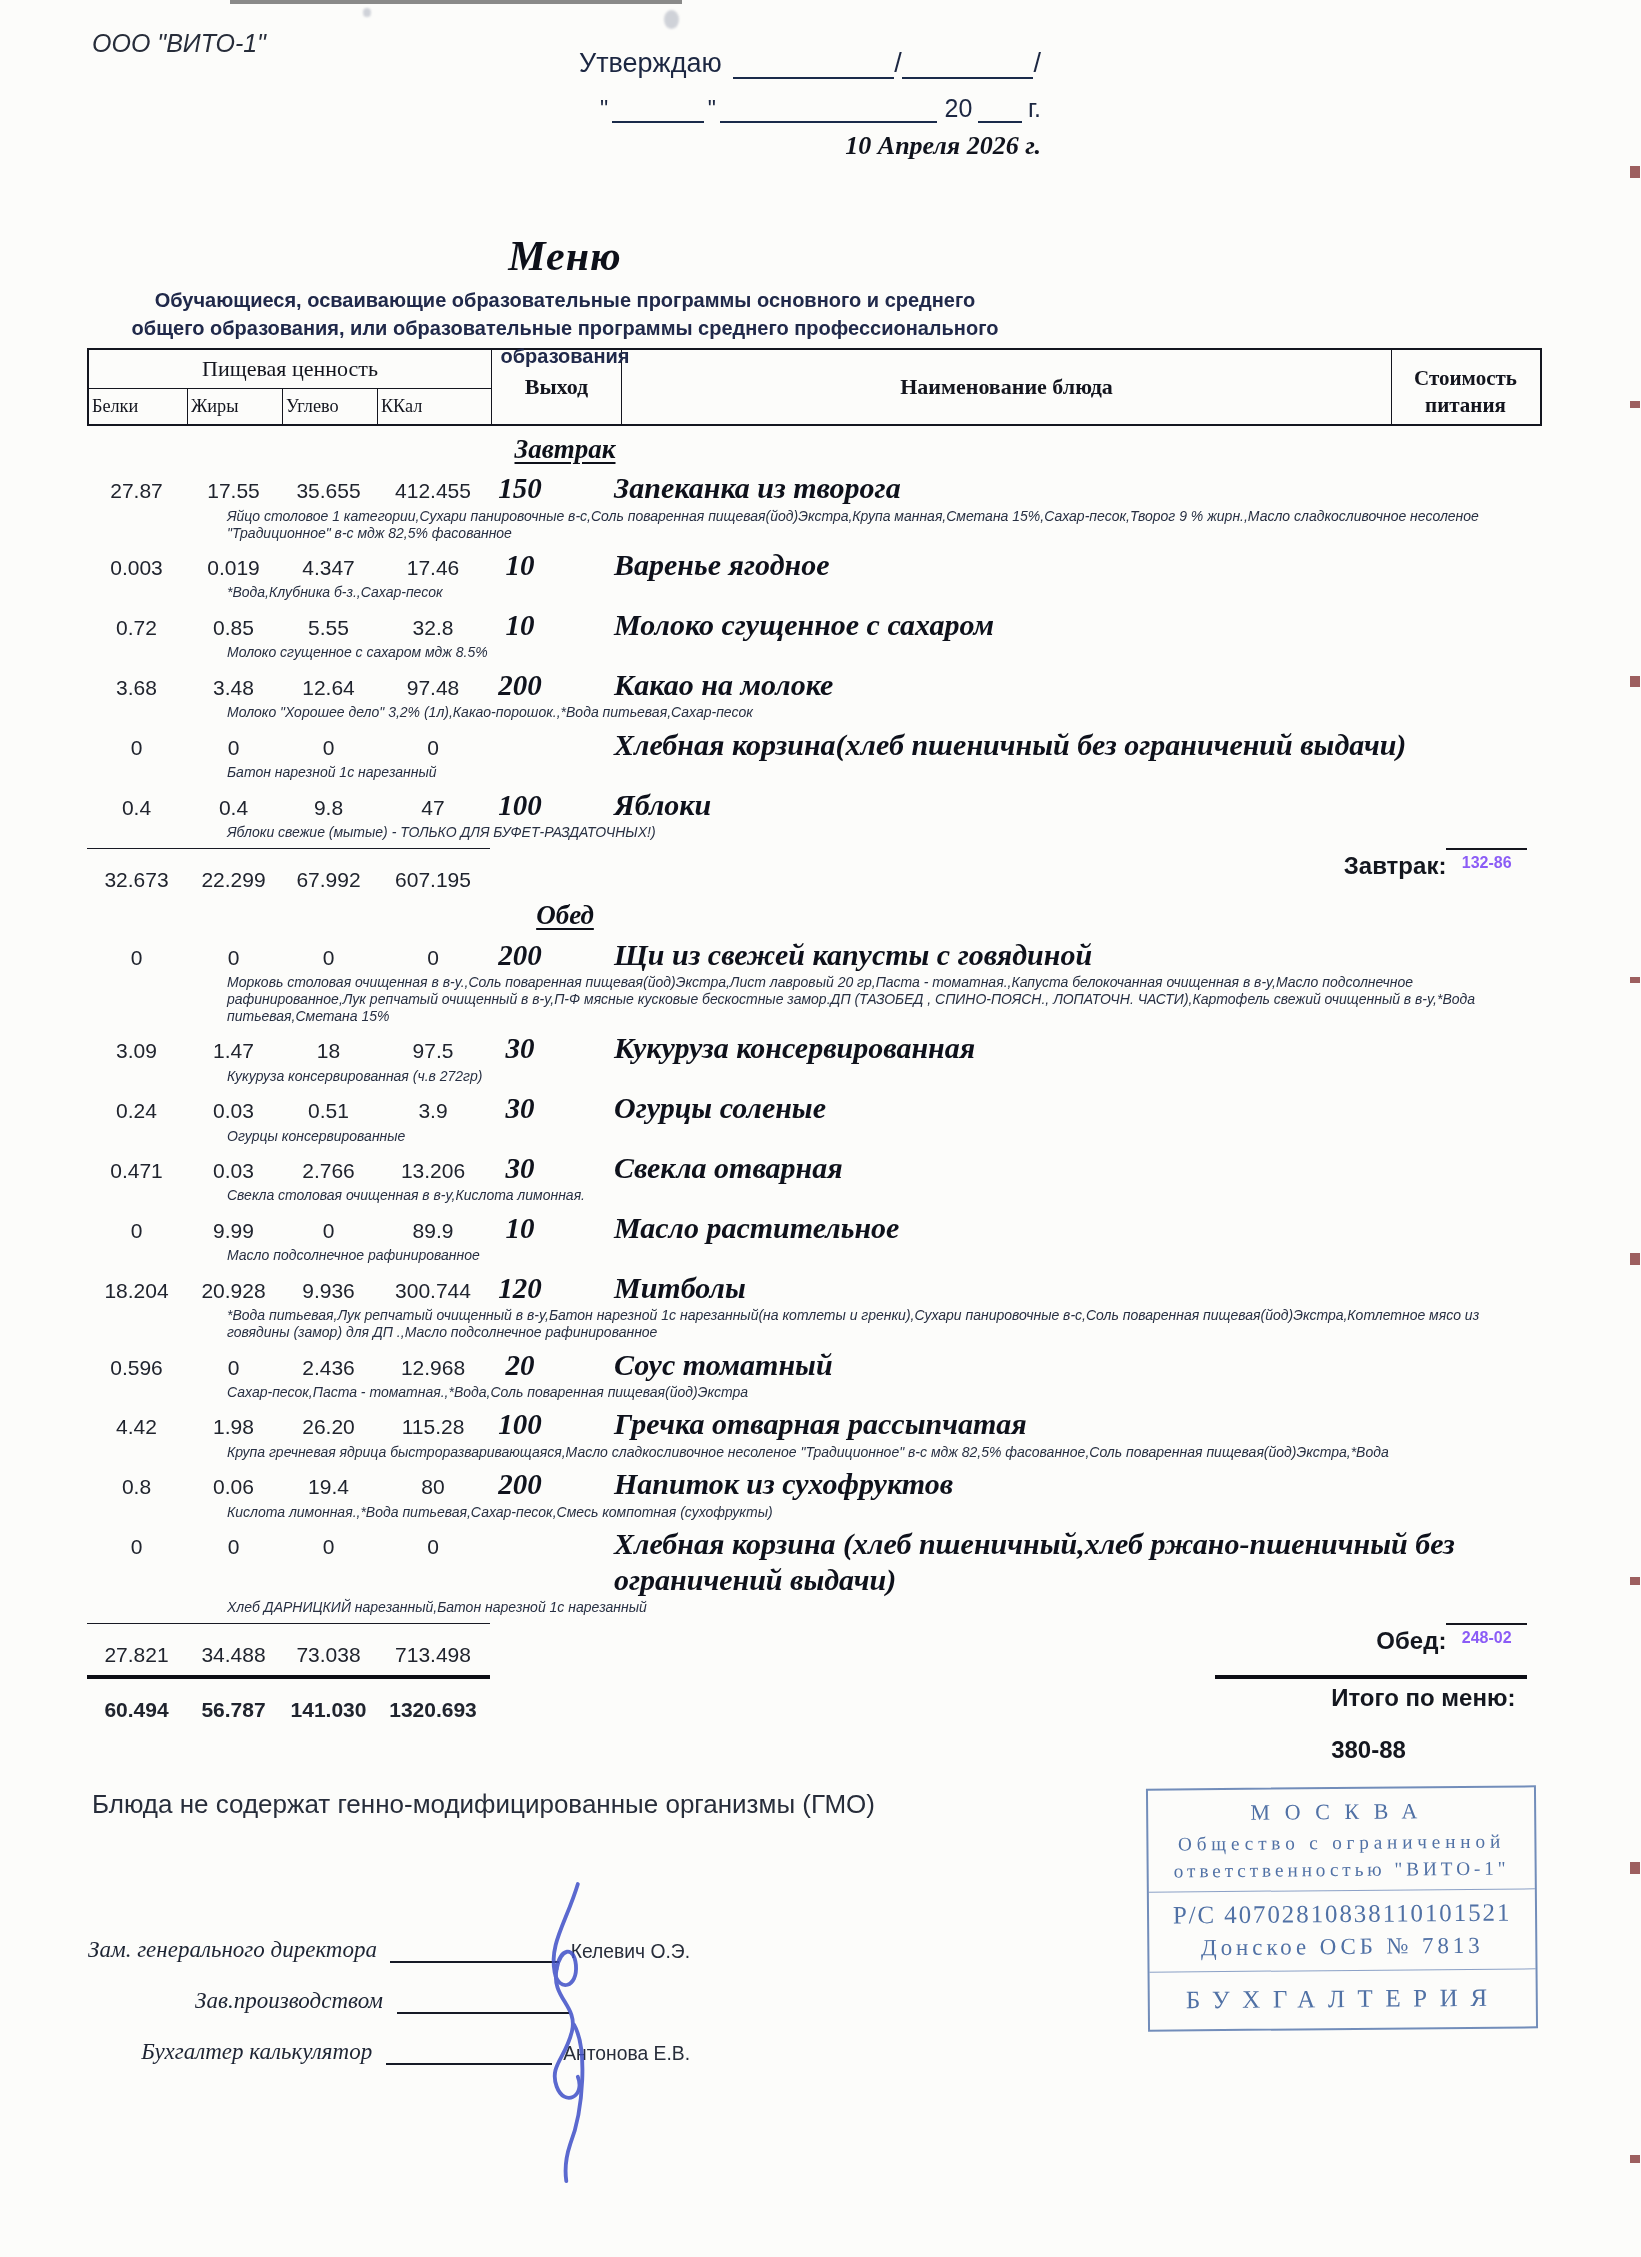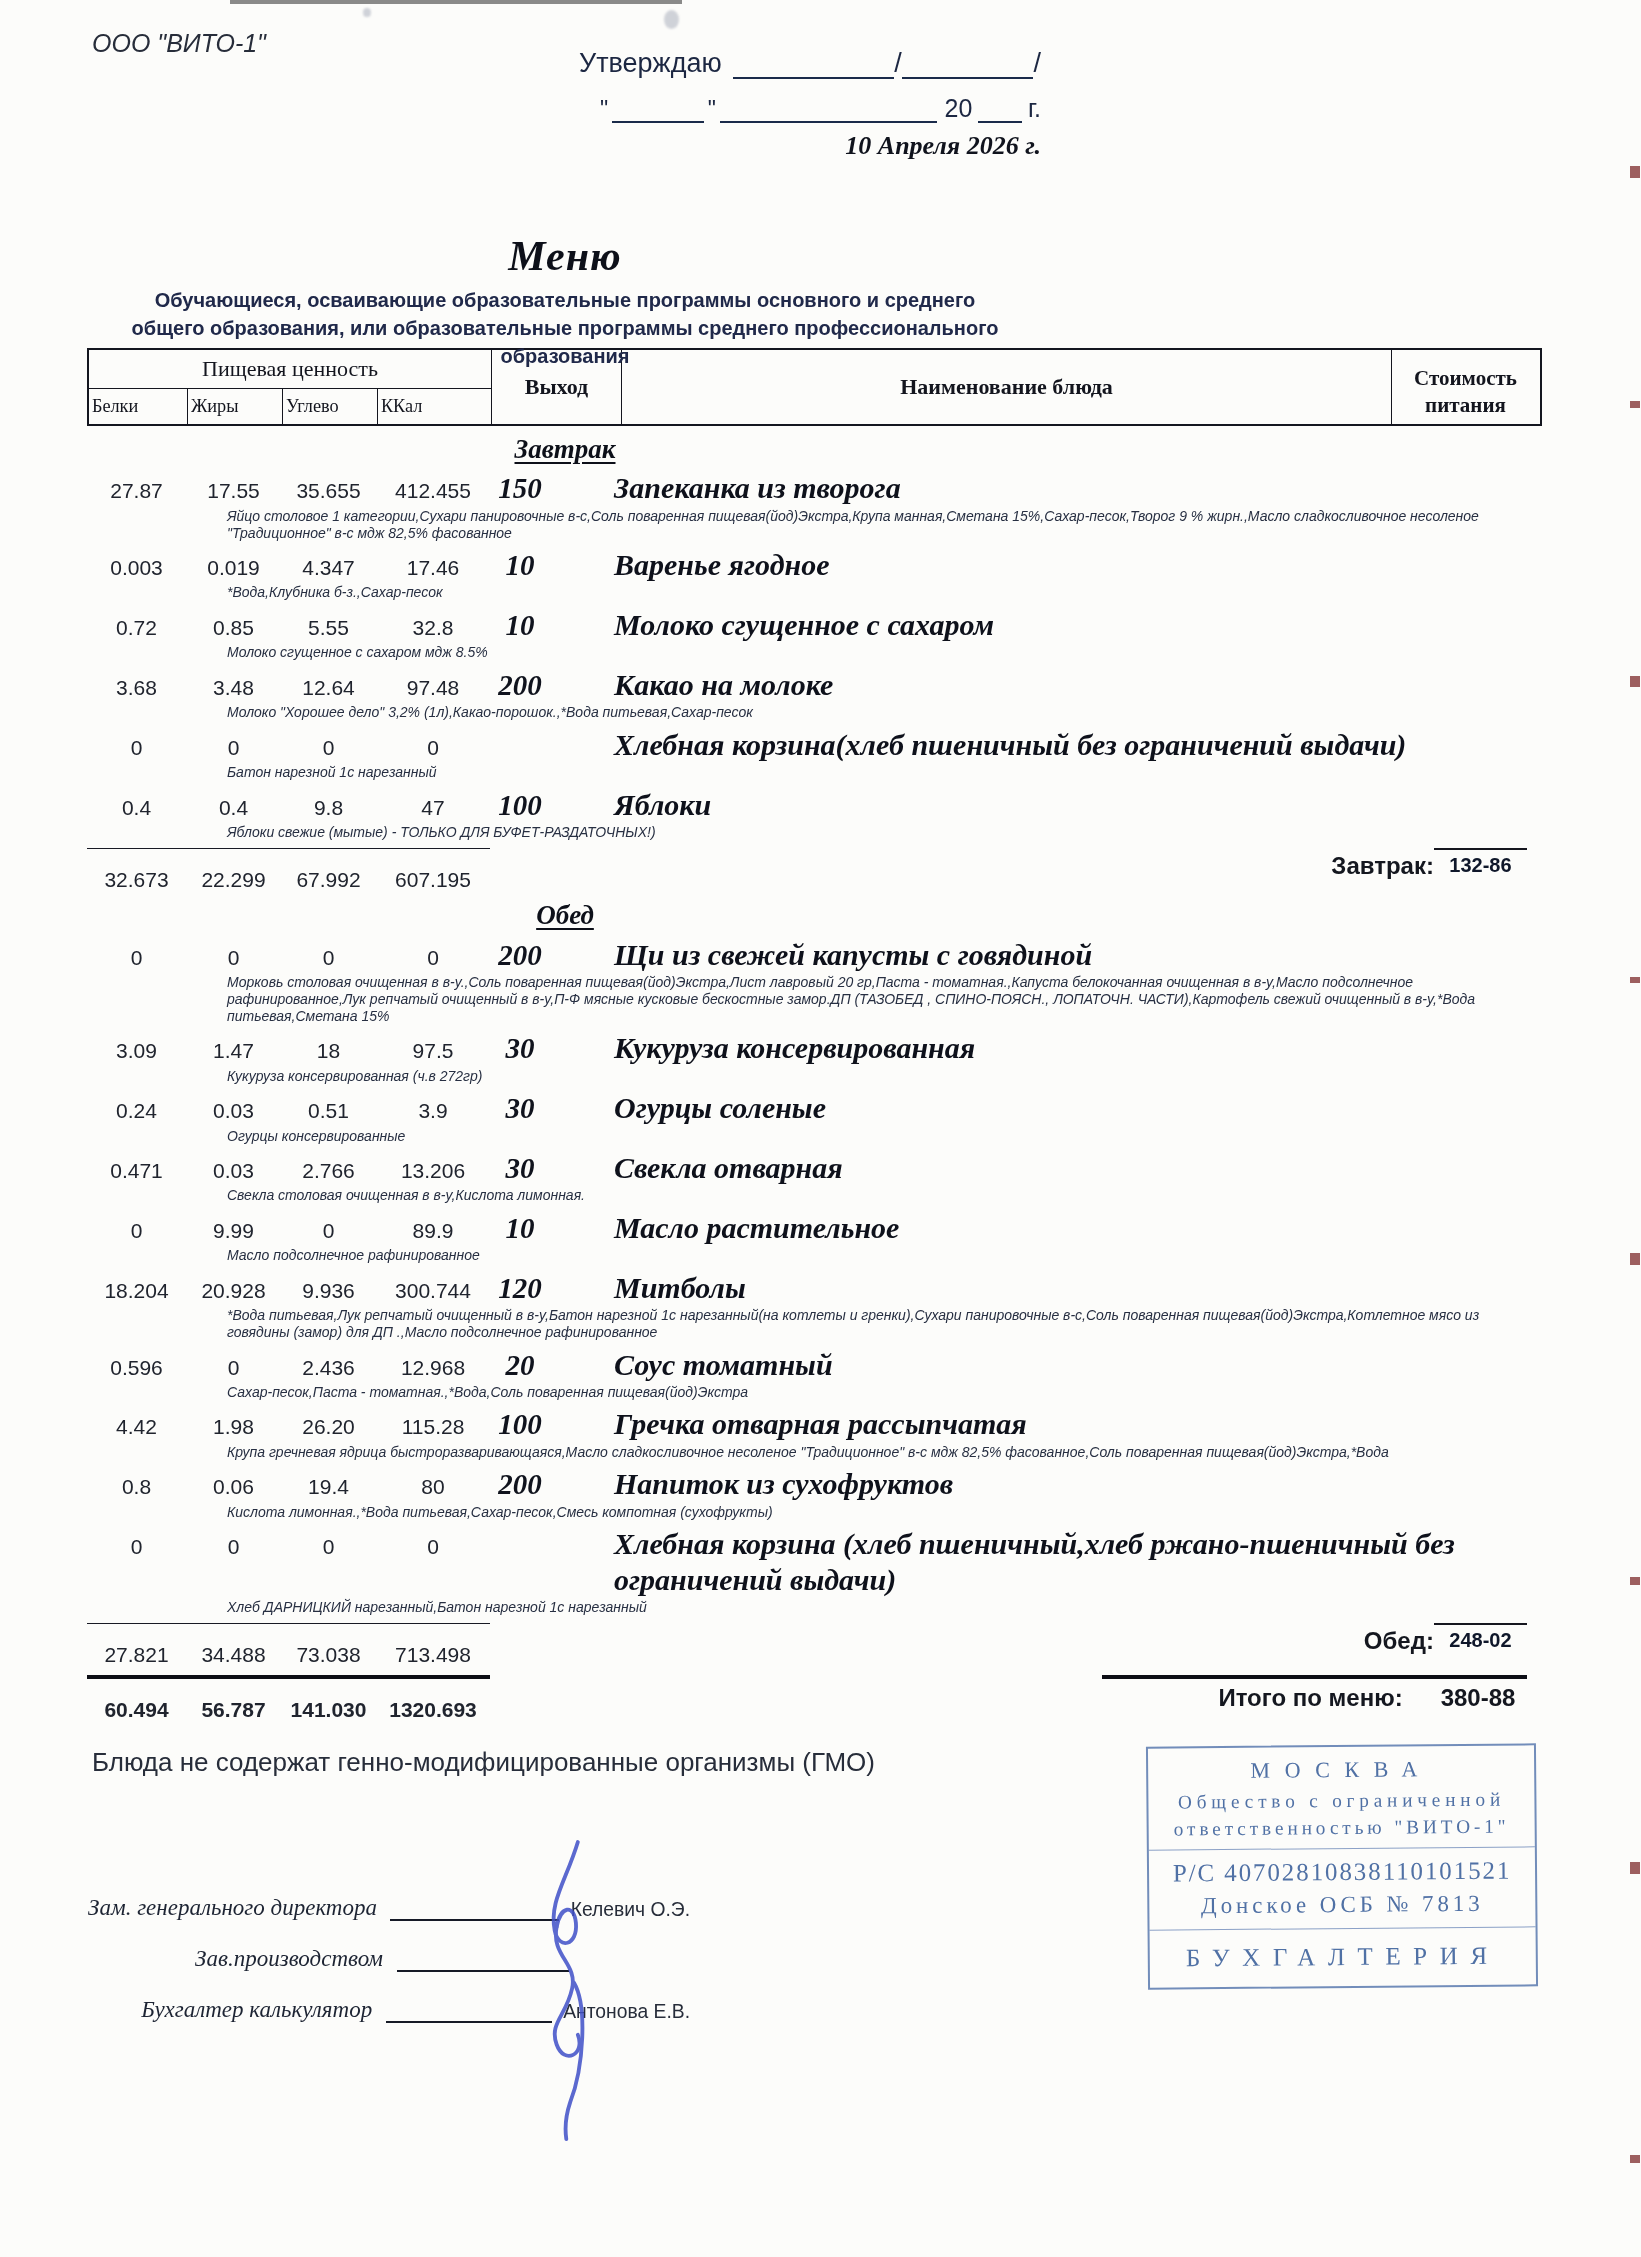--- a/index.html
+++ b/index.html
@@ -45,23 +45,23 @@
   .num{font-size:21px;text-align:center;color:#20242e;}
   .vyhod{font:italic bold 29px "Liberation Serif",serif;text-align:center;color:#10131d;}
   .dish-name{font:italic bold 30px "Liberation Serif",serif;padding-left:64px;padding-right:126px;
              line-height:1.18;color:#0e111b;}
   .ingredients{margin:1.9px 106px 0 227px;font-style:italic;font-size:14px;line-height:1.2;color:#272f42;}
   .totals-line{margin:7.7px 114px 0 87px;display:flex;align-items:flex-start;}
   .totals-nums{display:grid;grid-template-columns:99px 95px 95px 114px;border-top:1.9px solid #181a24;padding-top:19px;}
   .grand-nums{border-top:4.8px solid #0d0e15;font-weight:bold;}
   .meal-total{margin-left:auto;display:flex;align-items:flex-start;}
   .meal-total .t-label{font-weight:bold;font-size:24px;padding-top:3.9px;color:#14171f;}
-  .meal-total .t-value{font-weight:bold;font-size:20px;border-top:2.9px solid #15161e;padding:3.9px 15.4px 0;color:#0f172a;}
-  .grand-right{margin-left:auto;display:flex;gap:38px;border-top:4.8px solid #0d0e15;
-               padding:4.8px 11.6px 0 116px;font-weight:bold;font-size:24px;color:#14171f;}
+  .meal-total .t-value{font-weight:bold;font-size:16px;border-top:2.9px solid #15161e;padding:3.9px 15.4px 0;color:#8b5cf6;}
+  .grand-right{margin-left:auto;display:flex;gap:24px;border-top:4.8px solid #0d0e15;
+               padding:4.8px 11.6px 0 116px;font-weight:bold;font-size:24px;color:#14171f;flex-direction:column;}
   
   .footer{position:relative;margin-top:25px;}
   .gmo{margin-left:92px;font-size:26px;color:#272d3a;}
   .sigs{position:relative;margin:116px 0 0 72px;width:618px;}
   .sig-row{display:flex;align-items:flex-end;margin-top:24px;}
   .sig-role{width:311px;text-align:right;font:italic 23px "Liberation Serif",serif;color:#1d2433;}
   .sig-line{width:172px;border-bottom:2.9px solid #161a26;height:25px;margin-left:13.5px;}
   .sig-name{margin-left:11.6px;font-size:19.3px;color:#272d3a;white-space:nowrap;}
   .pen{position:absolute;left:421px;top:-58px;pointer-events:none;}
   .stamp{position:absolute;right:104px;top:-1.9px;width:390px;height:243px;box-sizing:border-box;

